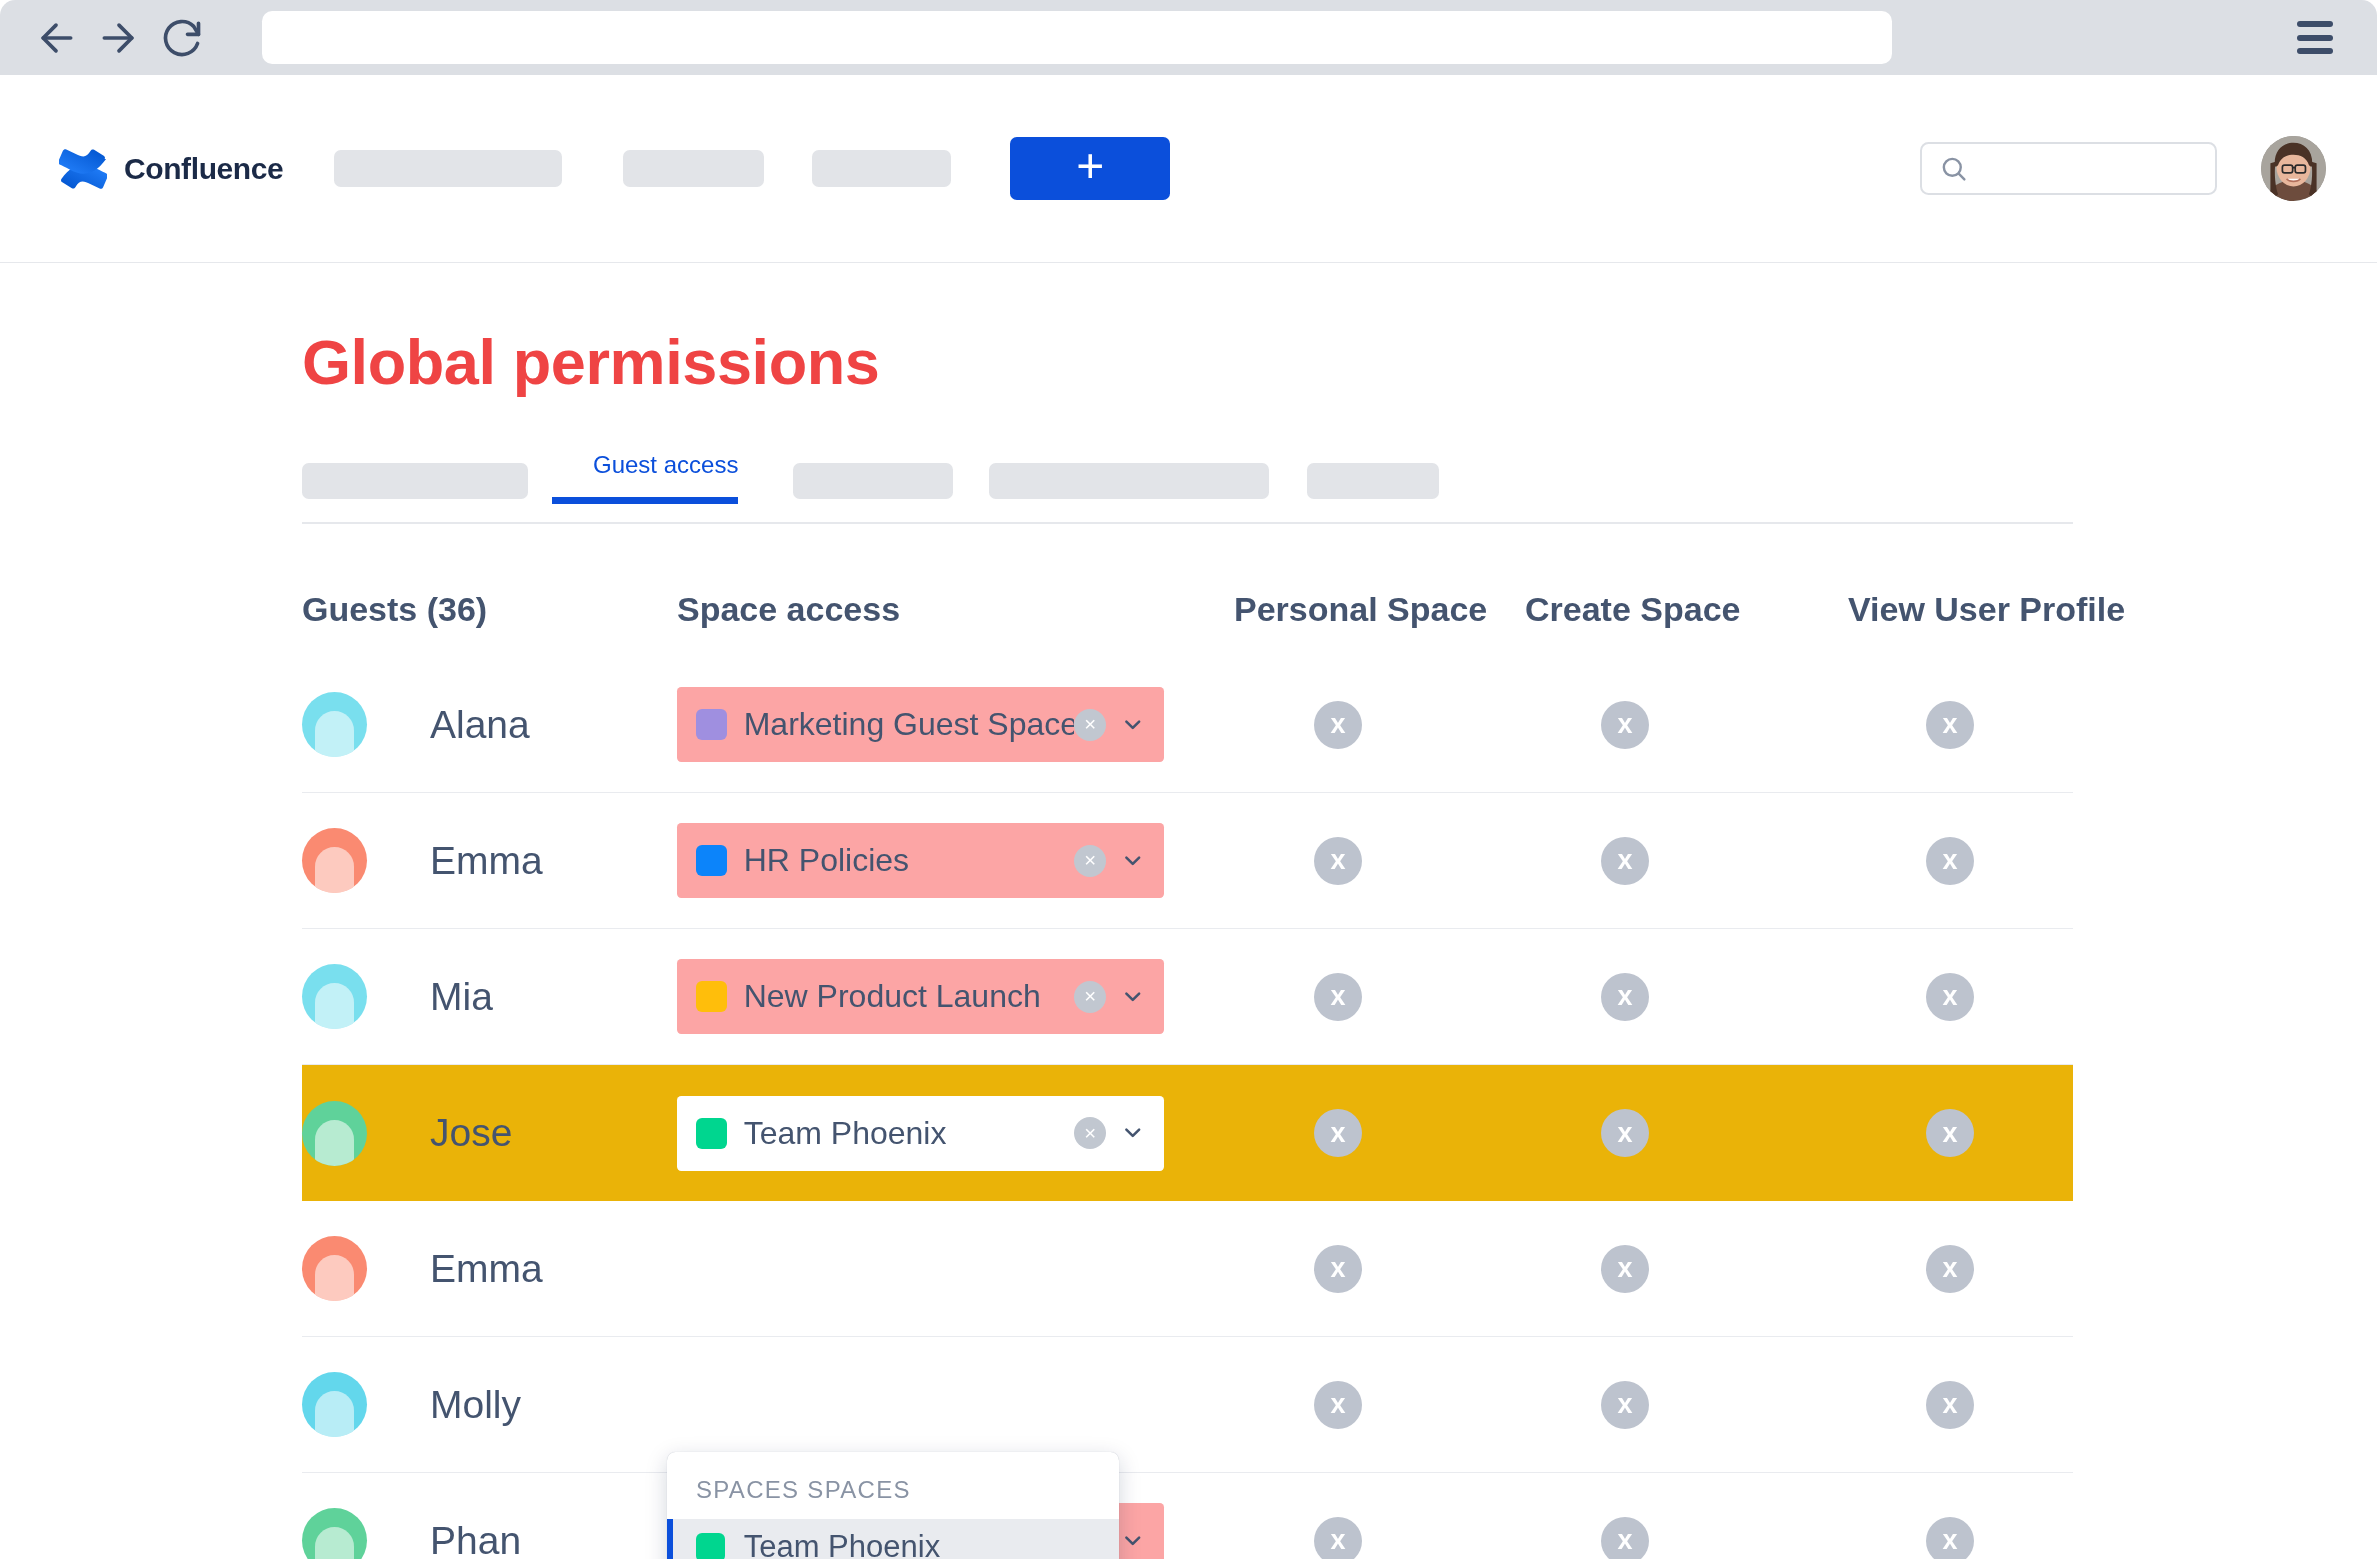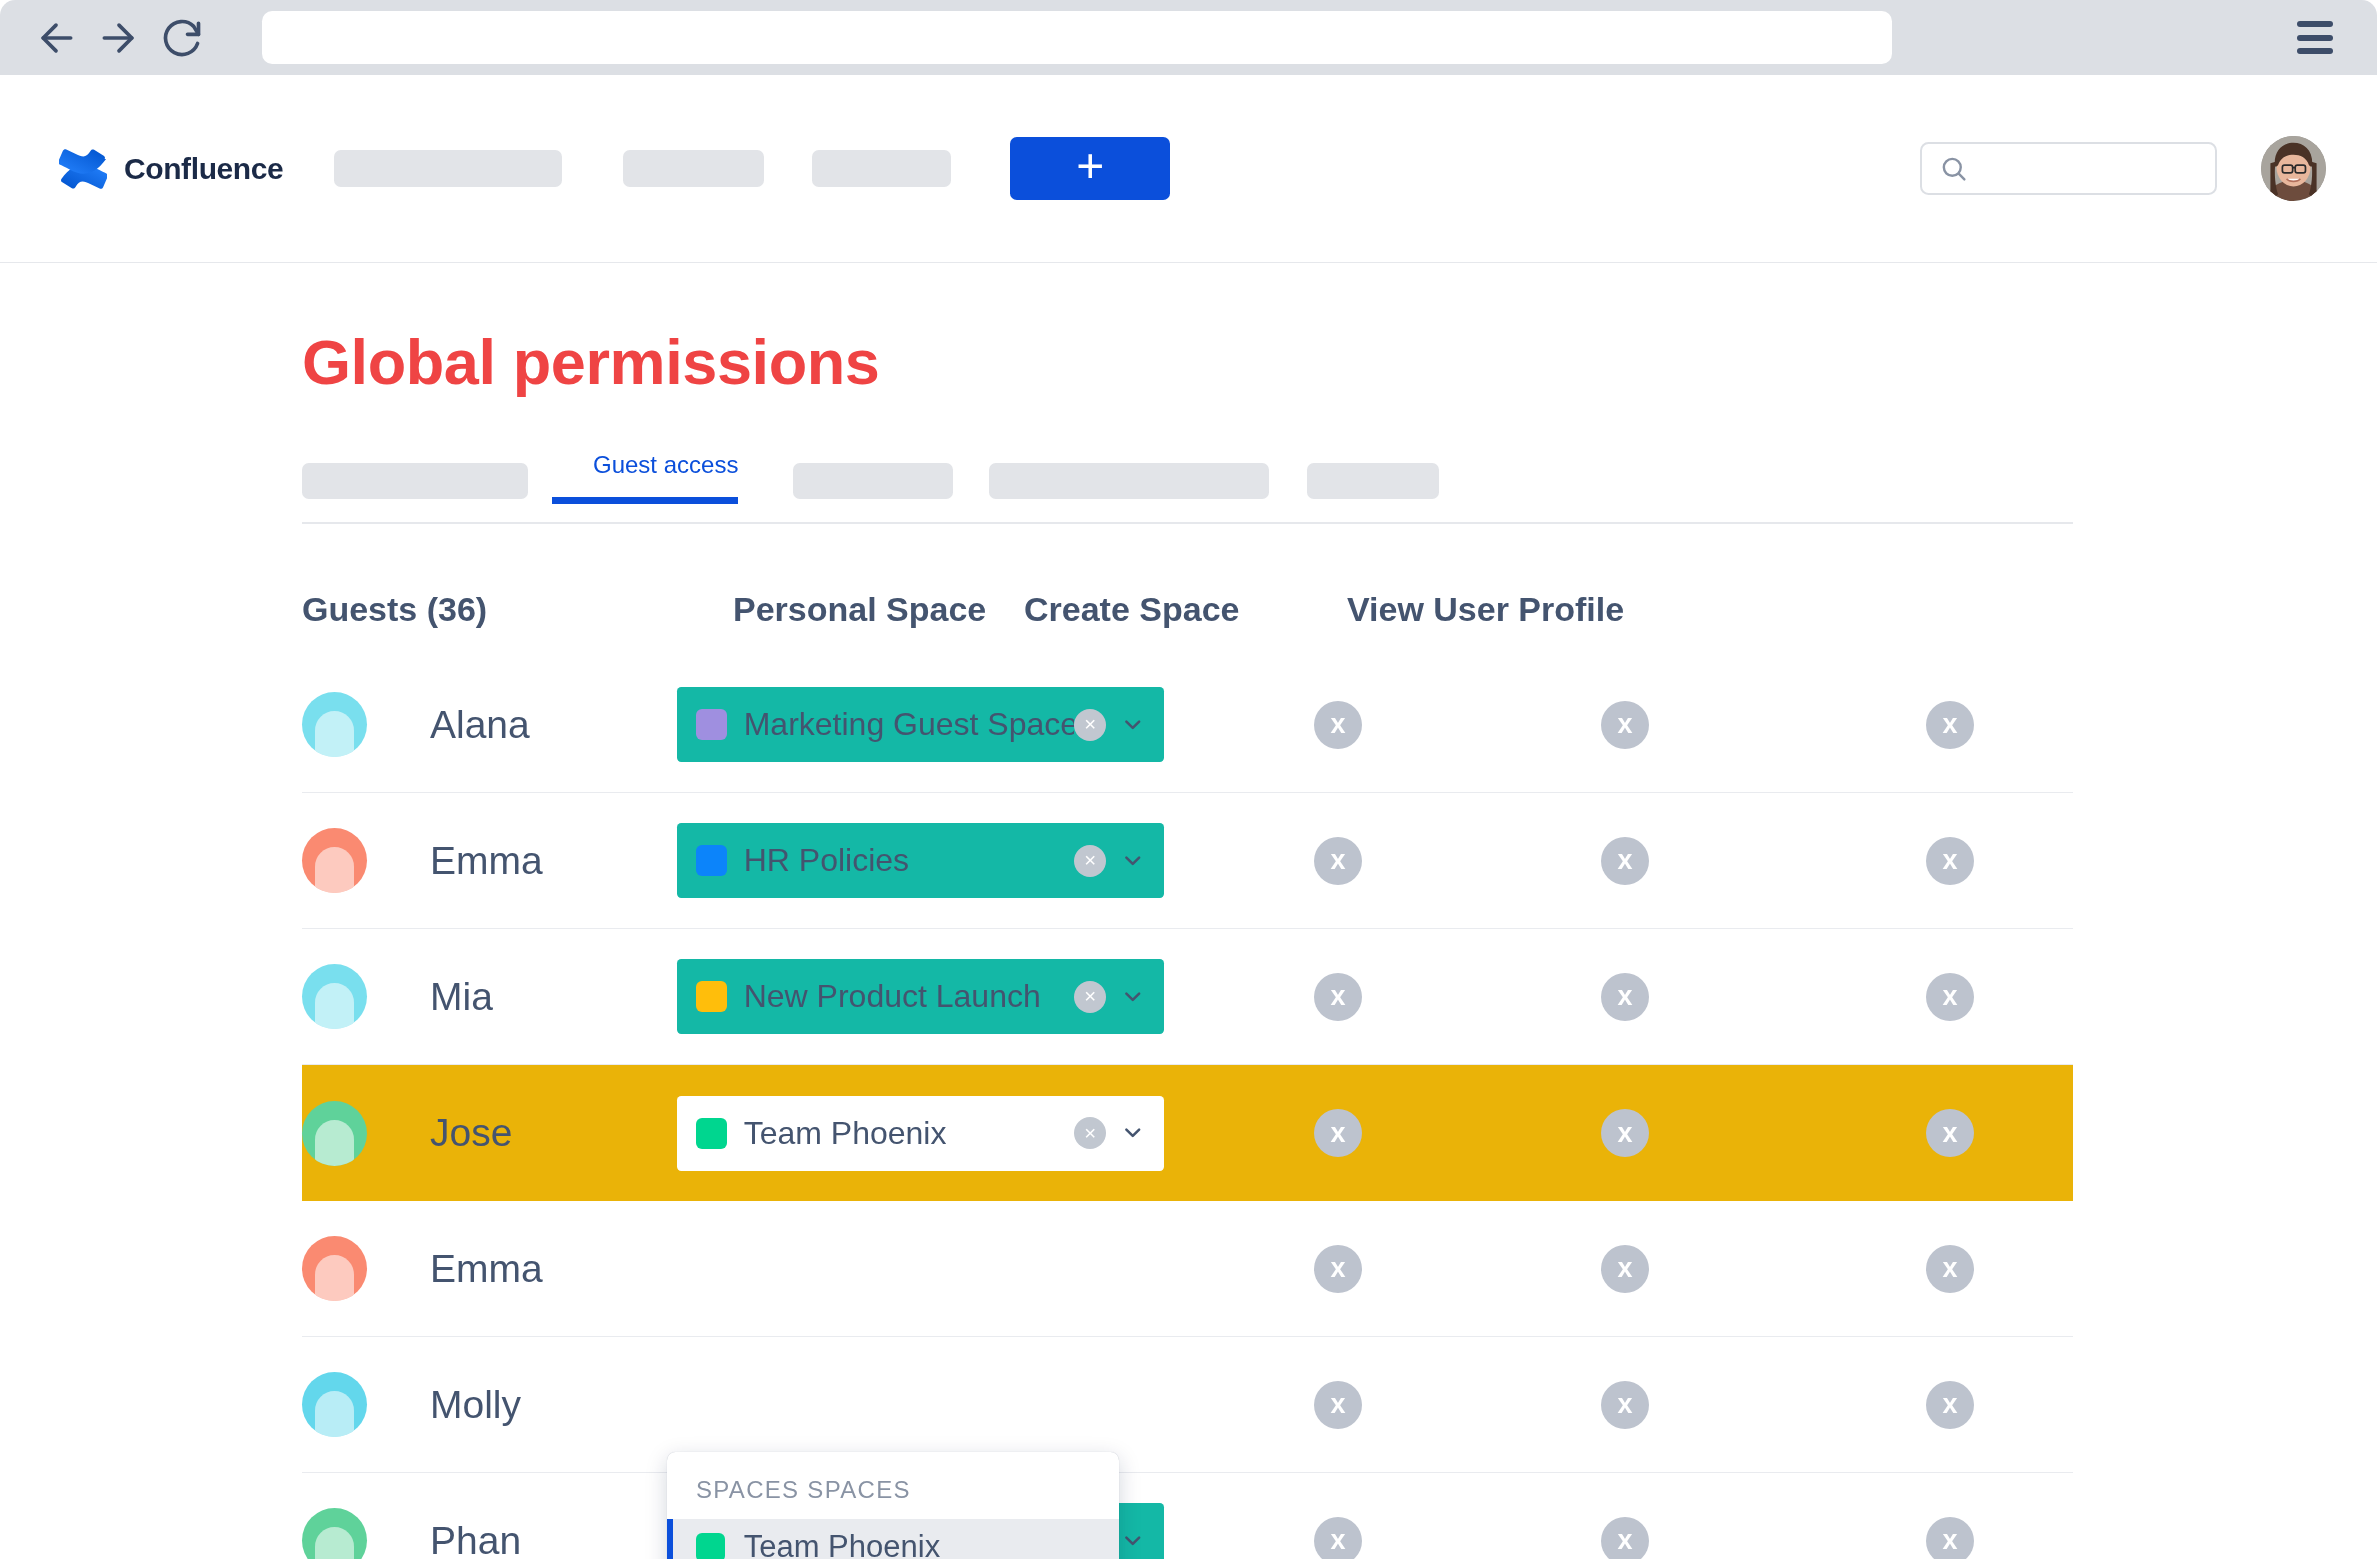--- a/index.html
+++ b/index.html
@@ -176,21 +176,21 @@
     width: 39px; height: 49px;
     background: rgba(255,255,255,0.55);
     border-radius: 20.4px 20.4px 8.5px 8.5px;
     margin-bottom: -3.4px;
   }
   .guest-name { font-size: 39px; color: #44546f; margin-left: 26px; }
 
   
   .space-select {
     width: 487px; height: 75px;
-    background: #14b8a6; border-radius: 4.2px;
+    background: #fca5a5; border-radius: 4.2px;
     display: flex; align-items: center;
     padding: 0 18.7px 0 18.7px;
     position: relative; cursor: pointer;
   }
   .space-select.open { background: #ffffff; }
   .swatch {
     width: 31px; height: 31px; border-radius: 6px; flex: 0 0 auto;
   }
   .space-label {
     font-size: 32px; color: #44546f; margin-left: 17px;
@@ -350,20 +350,21 @@
     <div class="tab-pill tp2"></div>
     <div class="tab-pill tp3"></div>
     <div class="tab-pill tp4"></div>
   </div>
 
   <div class="table">
     <div class="row head-row">
       <div class="c-guest">
           <span class="th">Guests (36)</span>
         </div>
+      <div class="c-space"><span class="th">Space access</span></div>
       <div class="c-perm">
           <span class="th t-perm1">Personal Space</span>
         </div>
       <div class="c-perm">
           <span class="th t-perm2">Create Space</span>
         </div>
       <div class="c-perm">
           <span class="th t-perm3">View User Profile</span>
         </div>
     </div>

